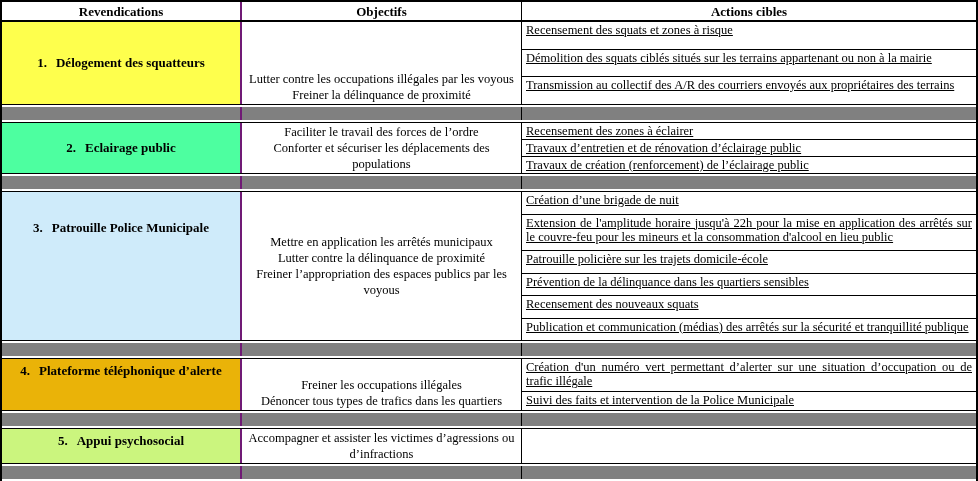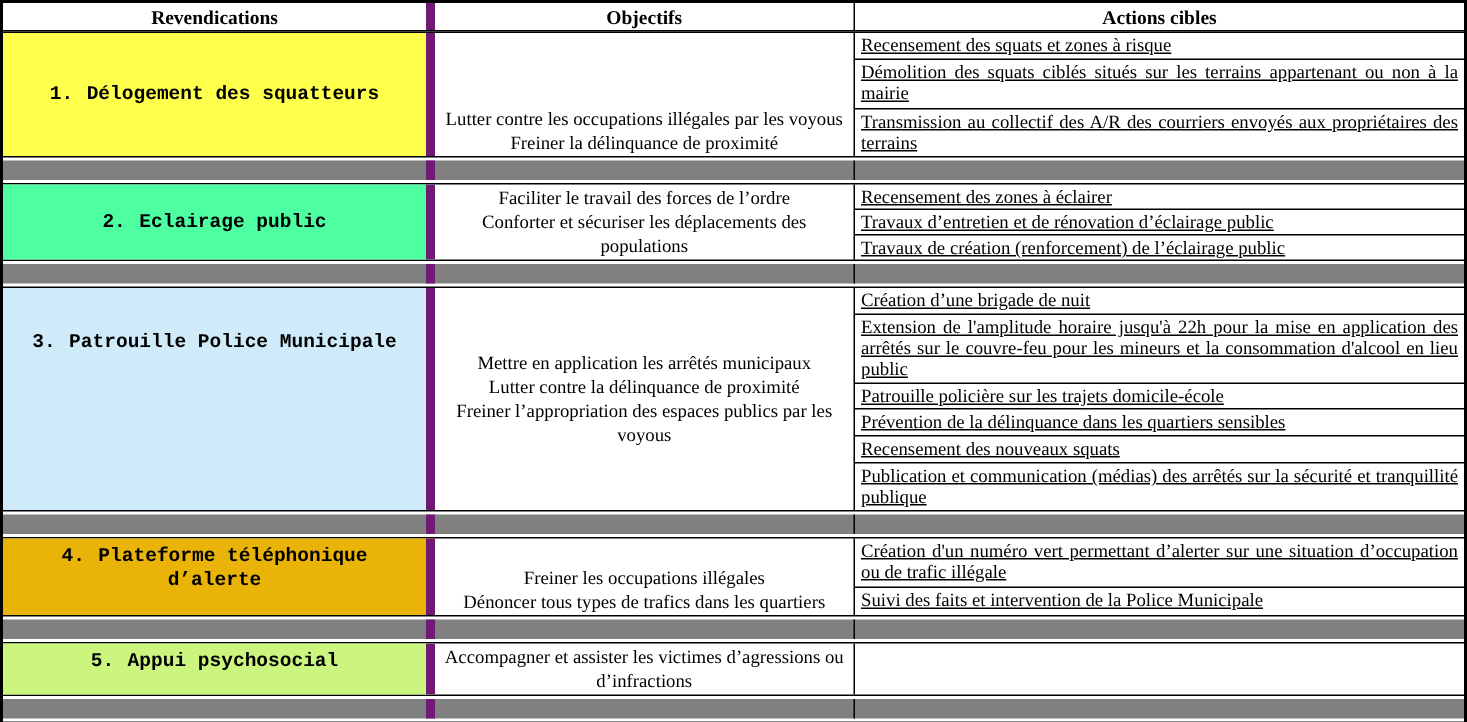--- a/index.html
+++ b/index.html
@@ -5,42 +5,42 @@
   html, body { margin: 0; padding: 0; background: #ffffff; }
   .doc {
     width: 978px;
     box-sizing: border-box;
     border: 2px solid #000;
     background: #fff;
     font-family: "Liberation Serif", "DejaVu Serif", serif;
     color: #000;
   }
   .row { display: flex; }
-  .c1 { width: 288px; border-right: 6px solid #701a75; box-sizing: border-box; }
+  .c1 { width: 240px; border-right: 2px solid #701a75; box-sizing: border-box; }
   .c2 { width: 280px; border-right: 1px solid #000; box-sizing: border-box; }
   .c3 { flex: 1; box-sizing: border-box; }
 
   
   .hdr { border-bottom: 1px solid #000; }
   .hdr div {
     font-weight: bold; font-size: 13px; text-align: center;
     padding: 2px 0 1px; line-height: 15px;
   }
 
   
   .sep { margin: 2px 0; height: 13px; }
   .sep .c1, .sep .c2, .sep .c3 { background: #808080; }
 
   
   .section { border-top: 1px solid #000; border-bottom: 1px solid #000; }
   .claim {
     display: flex; justify-content: center;
     font-weight: bold; font-size: 13px; text-align: center;
   }
-  .claim-line { padding: 2px 6px; line-height: 16px; font-family: Liberation Mono, monospace; }
+  .claim-line { padding: 2px 6px; line-height: 16px; }
   .claim-num { margin-right: 9px; }
   .v-center { align-items: center; }
   .v-top { align-items: flex-start; }
   .pt28 .claim-line { padding-top: 28px; }
   .pt4  .claim-line { padding-top: 4px; }
 
   .obj {
     display: flex; flex-direction: column; justify-content: center;
     font-size: 12.5px; text-align: center; line-height: 16px;
     padding: 1px 3px;

